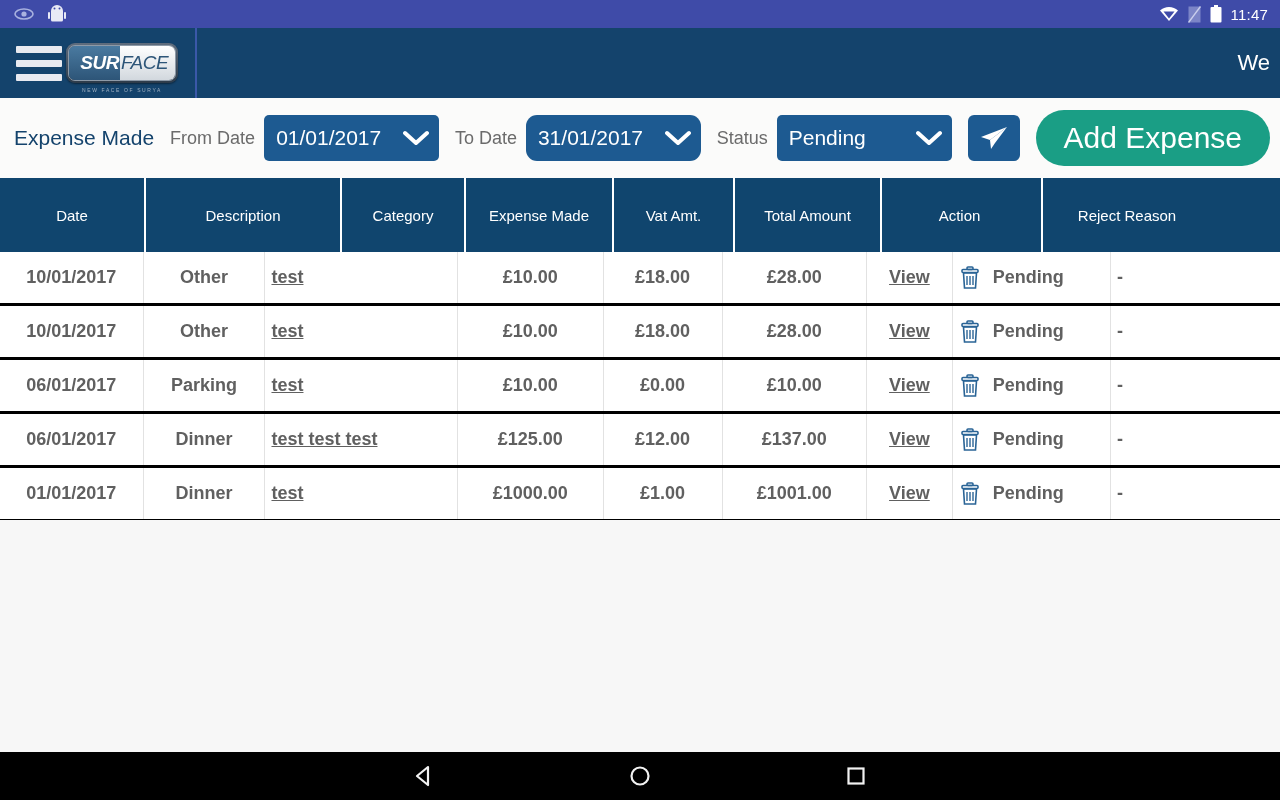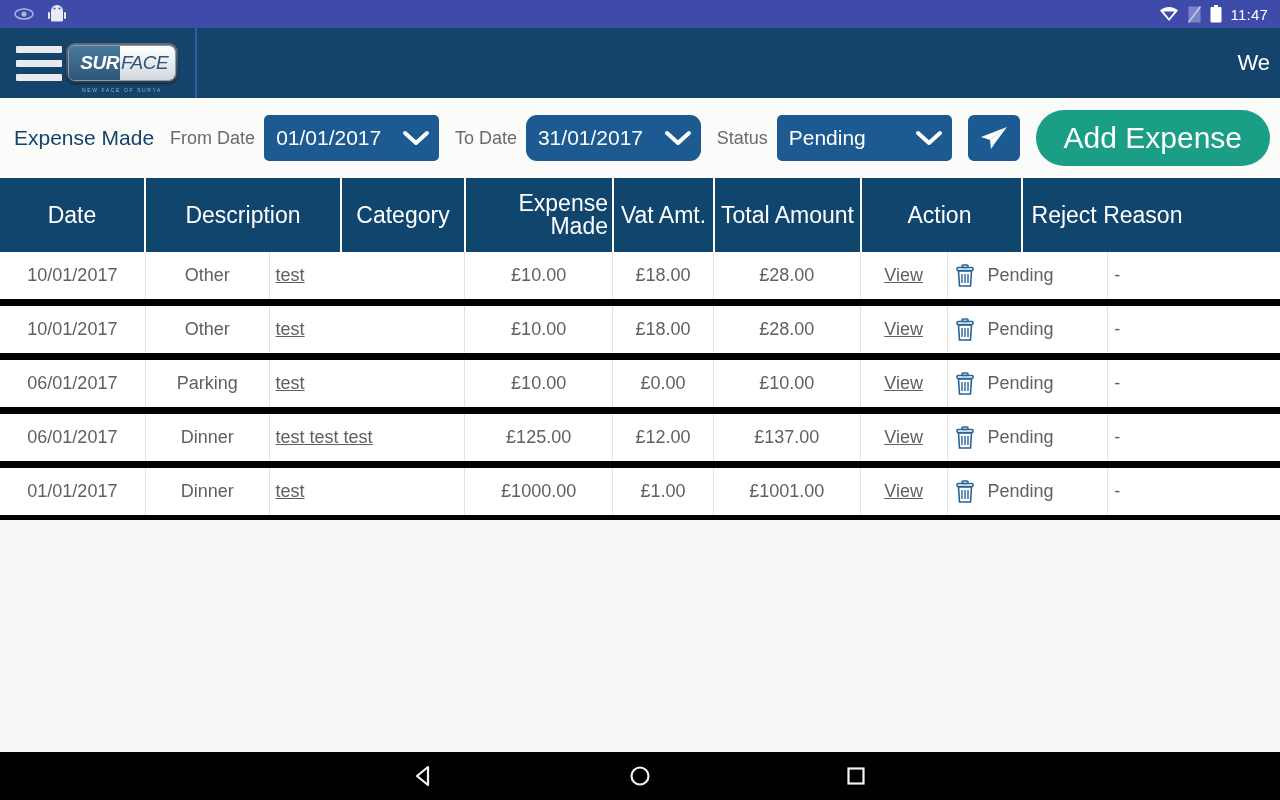--- a/index.html
+++ b/index.html
@@ -89,38 +89,38 @@
     justify-content: center; cursor: pointer; white-space: nowrap; margin-right: 10px;
   }
 
   
   .table { position: absolute; top: 178px; left: 0; width: 1280px; }
   .thead {
     display: flex; height: 74px; background: #10456e; color: #ffffff;
   }
   .thead .th {
     display: flex; align-items: center; justify-content: center; text-align: right;
-    font-size: 23px; line-height: 23px; border-right: 2px solid #ffffff;
+    font-size: 15px; line-height: 23px; border-right: 2px solid #ffffff;
     padding: 0 4px;
   }
   .thead .th:last-child { border-right: none; }
   .trow {
     display: flex; height: 54px; background: #ffffff;
-    border-bottom: 7px solid #000000; color: #606060; font-size: 18px;
+    border-bottom: 3px solid #000000; color: #606060; font-size: 18px; font-weight: bold;
   }
   .trow .td {
     display: flex; align-items: center; border-right: 1px solid #e2e2e2;
     padding: 0 6px; height: 100%;
   }
   .trow .td:last-child { border-right: none; }
   .c-date   { width: 146px; justify-content: center; }
   .c-cat    { width: 124px; justify-content: center; }
   .c-desc   { width: 196px; justify-content: flex-start; padding-left: 14px; }
   .c-exp    { width: 148px; justify-content: center; }
-  .c-vat    { width: 101px;  justify-content: center; }
+  .c-vat    { width: 121px;  justify-content: center; }
   .c-total  { width: 147px; justify-content: center; }
   .c-img    { width: 87px;  justify-content: center; }
   .c-action { width: 161px; justify-content: flex-start; padding-left: 16px; gap: 12px; }
   .c-rej    { width: 172px; justify-content: flex-start; padding-left: 18px; }
   .link { text-decoration: underline; color: #606060; cursor: pointer; }
   .trash { width: 22px; height: 24px; flex: none; cursor: pointer; }
   .table-filler {
     position: absolute; top: 520px; left: 0; width: 1280px; height: 232px;
     background: #f7f7f7;
   }

